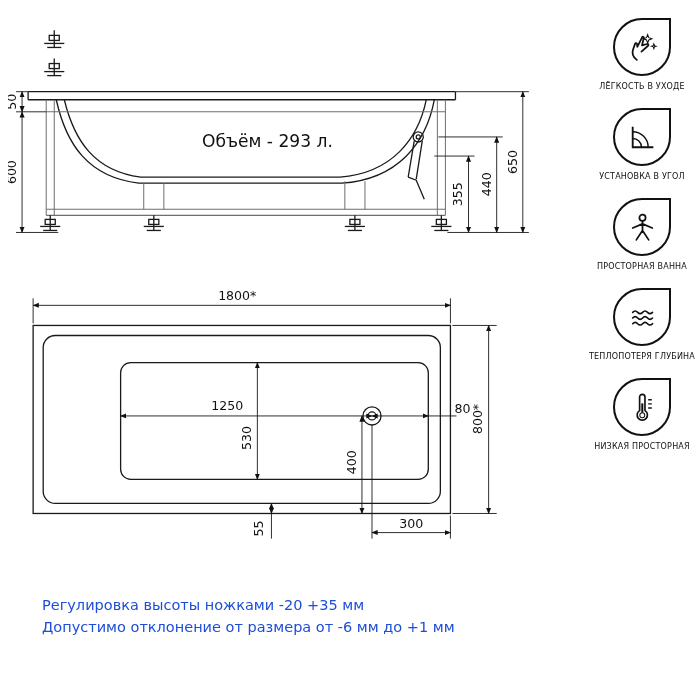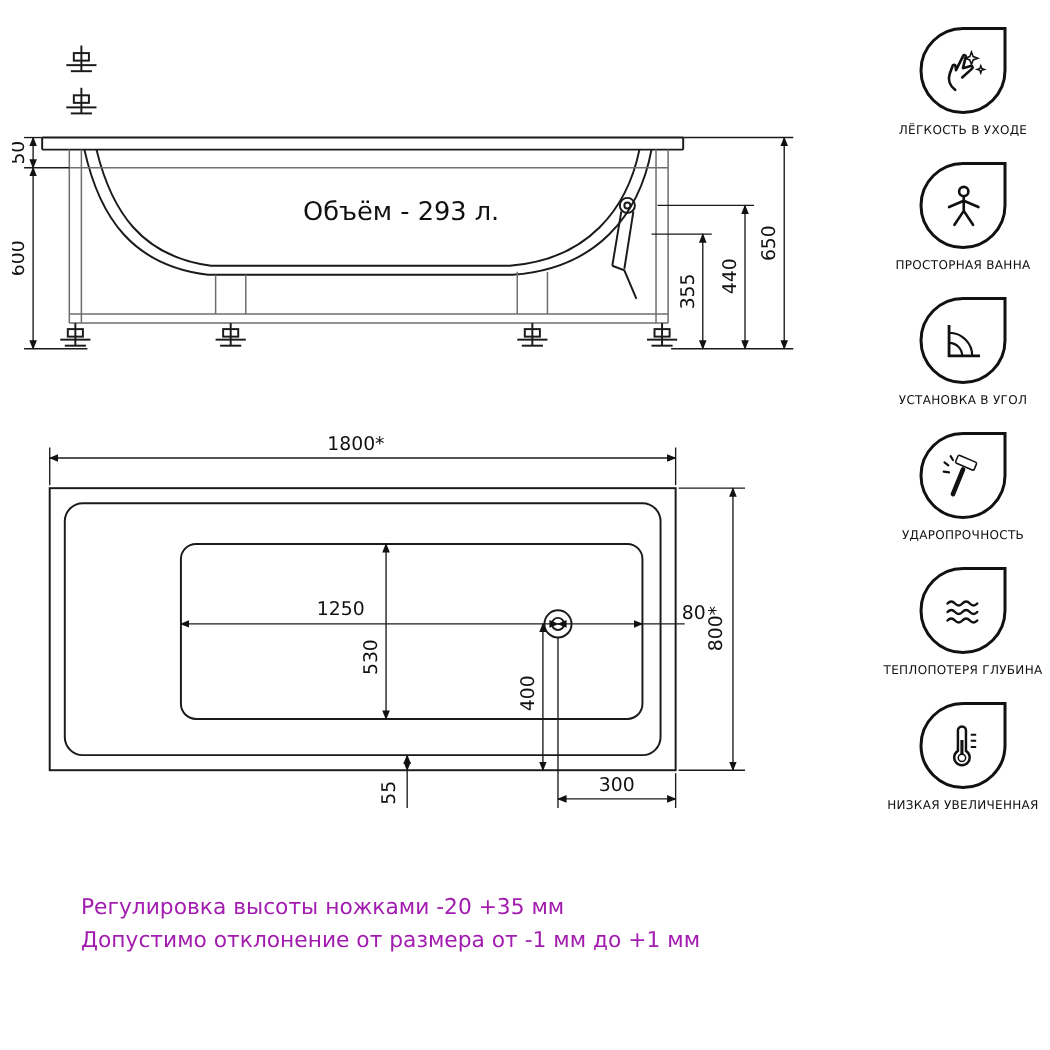--- a/index.html
+++ b/index.html
@@ -7,22 +7,22 @@
     position:relative; width:700px; height:700px; background:#ffffff;
     font-family:"DejaVu Sans","Liberation Sans",sans-serif; color:#111;
     overflow:hidden;
   }
   svg.drawing { position:absolute; }
   .ln line, .ln path, .ln rect, .ln circle { stroke:#1a1a1a; fill:none; stroke-width:1.3; }
   .frame line, .frame rect { stroke:#6e6e6e; stroke-width:1; }
   .dim line { stroke:#1a1a1a; stroke-width:0.9; }
   .dim text { font:12.5px "DejaVu Sans",sans-serif; fill:#111; }
   .volume-text { font:17px "DejaVu Sans",sans-serif; fill:#111; }
-  .notes { position:absolute; left:42px; top:594px; font-size:14.5px; line-height:22px; color:#a21caf;margin-left:12px; }
-  .features { position:absolute; left:588px; top:18px; width:108px; display:flex; flex-direction:column; align-items:center; }
+  .notes { position:absolute; left:42px; top:594px; font-size:14.5px; line-height:22px; color:#1d4ed8; }
+  .features { position:absolute; left:588px; top:18px; width:108px; display:flex; flex-direction:column; }
   .feature { display:flex; flex-direction:column; align-items:center; margin-bottom:17px; }
   .drop {
     width:54px; height:54px; border:2.5px solid #111;
     border-radius:50% 0 50% 50%;
     display:flex; align-items:center; justify-content:center; background:#fff;
   }
   .drop svg { width:33px; height:33px; }
   .drop svg * { stroke:#111; fill:none; }
   .feature-label { margin-top:6px; font-size:8px; letter-spacing:.2px; text-align:center; white-space:nowrap; color:#111; }
 </style>
@@ -167,67 +167,57 @@
       <text x="401" y="241" text-anchor="middle">300</text>
 
       <line x1="262" y1="217" x2="262" y2="227" marker-start="url(#arrB)" marker-end="url(#arrB)"></line>
       <line x1="262" y1="227" x2="262" y2="252"></line>
       <text x="254" y="242" text-anchor="middle" transform="rotate(-90 254 242)">55</text>
     </g>
   </svg>
 
   <div class="notes">
     <div>Регулировка высоты ножками -20 +35 мм</div>
-    <div>Допустимо отклонение от размера от -1 мм до +1 мм</div>
+    <div>Допустимо отклонение от размера от -6 мм до +1 мм</div>
   </div>
 
   <div class="features">
 
     <div class="feature">
       <div class="drop">
         <svg viewBox="0 0 32 32">
           <path d="M21 3.5 l1.1 3 3 1.1 -3 1.1 -1.1 3 -1.1 -3 -3 -1.1 3 -1.1 Z" fill="#111" stroke="none"></path>
           <path d="M27 12.5 l.6 1.7 1.7 .6 -1.7 .6 -.6 1.7 -.6 -1.7 -1.7 -.6 1.7 -.6 Z" fill="#111" stroke="none"></path>
           <path d="M10.5 28 C7 25.5 5.5 21.5 7 17.5 l1.8 -5 c.4 -1 1.8 -.8 1.9 .2 l.3 2.6 4.6 -9.2 c.5 -.9 1.9 -.5 1.7 .5 L15.5 14 l5 -1.4 c1 -.3 1.7 1 .9 1.7 L15 20" stroke-width="1.7" stroke-linecap="round" stroke-linejoin="round"></path>
         </svg>
       </div>
       <div class="feature-label">ЛЁГКОСТЬ В УХОДЕ</div>
     </div>
 
     <div class="feature">
       <div class="drop">
         <svg viewBox="0 0 32 32">
-          <circle cx="16" cy="6.5" r="3" stroke-width="1.7"></circle>
-          <path d="M16 9.5 V19 M16 12.5 L6.5 16.5 M16 12.5 L25.5 16.5 M16 19 L10 28 M16 19 L22 28" stroke-width="1.7" stroke-linecap="round"></path>
-        </svg>
-      </div>
-      <div class="feature-label">ПРОСТОРНАЯ ВАННА</div>
-    </div>
-
-    <div class="feature">
-      <div class="drop">
-        <svg viewBox="0 0 32 32">
           <path d="M6.5 5.5 V25.5 H26.5" stroke-width="1.8"></path>
           <path d="M6.5 10.5 A15 15 0 0 1 21.5 25.5" stroke-width="1.4"></path>
           <path d="M6.5 17 A8.5 8.5 0 0 1 15 25.5" stroke-width="1.4"></path>
         </svg>
       </div>
       <div class="feature-label">УСТАНОВКА В УГОЛ</div>
     </div>
 
     <div class="feature">
       <div class="drop">
         <svg viewBox="0 0 32 32">
-          <rect x="12" y="4.5" width="13" height="5.5" rx="1" transform="rotate(23 18.5 7.2)" fill="#111" stroke="none"></rect>
-          <line x1="16.5" y1="11.5" x2="10" y2="27.5" stroke-width="3" stroke-linecap="round"></line>
-          <path d="M7 9 L4.5 7 M7.5 13.5 L4 13 M10 5.5 L8.5 3" stroke-width="1.4" stroke-linecap="round"></path>
-        </svg>
-      </div>
-      <div class="feature-label">УДАРОПРОЧНОСТЬ</div>
-    </div>
+          <circle cx="16" cy="6.5" r="3" stroke-width="1.7"></circle>
+          <path d="M16 9.5 V19 M16 12.5 L6.5 16.5 M16 12.5 L25.5 16.5 M16 19 L10 28 M16 19 L22 28" stroke-width="1.7" stroke-linecap="round"></path>
+        </svg>
+      </div>
+      <div class="feature-label">ПРОСТОРНАЯ ВАННА</div>
+    </div>
+
 
 
     <div class="feature">
       <div class="drop">
         <svg viewBox="0 0 32 32">
           <path d="M6.5 11 q2.4 -2.6 4.8 0 t4.8 0 t4.8 0 t4.8 0" stroke-width="1.6" stroke-linecap="round"></path>
           <path d="M6.5 16.5 q2.4 -2.6 4.8 0 t4.8 0 t4.8 0 t4.8 0" stroke-width="1.6" stroke-linecap="round"></path>
           <path d="M6.5 22 q2.4 -2.6 4.8 0 t4.8 0 t4.8 0 t4.8 0" stroke-width="1.6" stroke-linecap="round"></path>
         </svg>
       </div>
@@ -236,17 +226,17 @@
 
     <div class="feature">
       <div class="drop">
         <svg viewBox="0 0 32 32">
           <path d="M13.2 5.8 a2.6 2.6 0 0 1 5.2 0 V19 a5 5 0 1 1 -5.2 0 Z" stroke-width="1.6"></path>
           <circle cx="15.8" cy="23.5" r="2.4" fill="#111" stroke="none"></circle>
           <line x1="15.8" y1="21" x2="15.8" y2="12" stroke-width="2"></line>
           <path d="M21.5 8.5 h3.5 M21.5 12.5 h3.5 M21.5 16.5 h3.5" stroke-width="1.3"></path>
         </svg>
       </div>
-      <div class="feature-label">НИЗКАЯ УВЕЛИЧЕННАЯ</div>
+      <div class="feature-label">НИЗКАЯ ПРОСТОРНАЯ</div>
     </div>
 
   </div>
 </div>
 
 </body></html>

